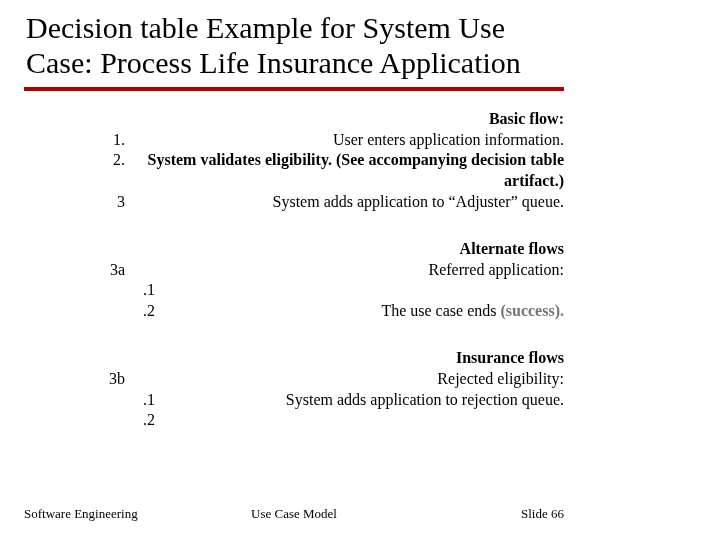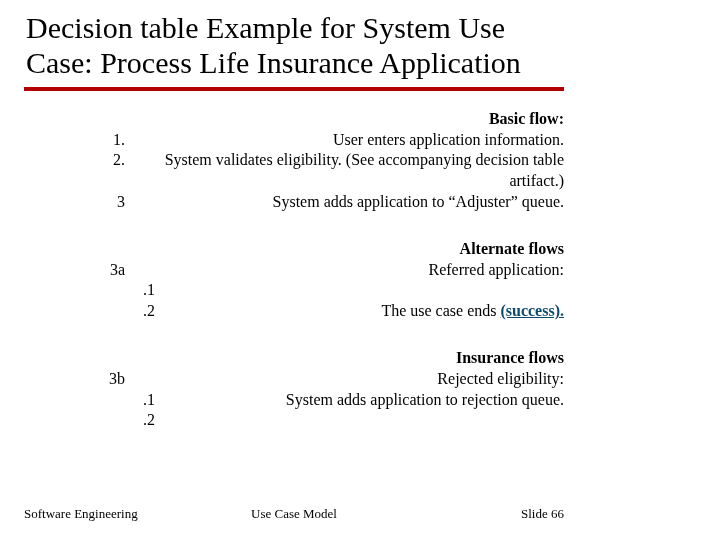--- a/index.html
+++ b/index.html
@@ -53,26 +53,25 @@
   .subnum-indent {
     flex: 0 0 35px;
   }
   .subnum {
     flex: 0 0 30px;
   }
   .text {
     flex: 1;
   }
   .bold {
-    font-weight: normal;
+    font-weight: bold;
   }
   .success {
-    color: #0c4a6e;
+    color: #737373;
     font-weight: bold;
-    text-decoration: underline;
   }
   .footer {
     position: absolute;
     bottom: 18px;
     left: 0;
     right: 0;
     padding: 0 24px;
     font-size: 13px;
     display: flex;
     justify-content: space-between;

